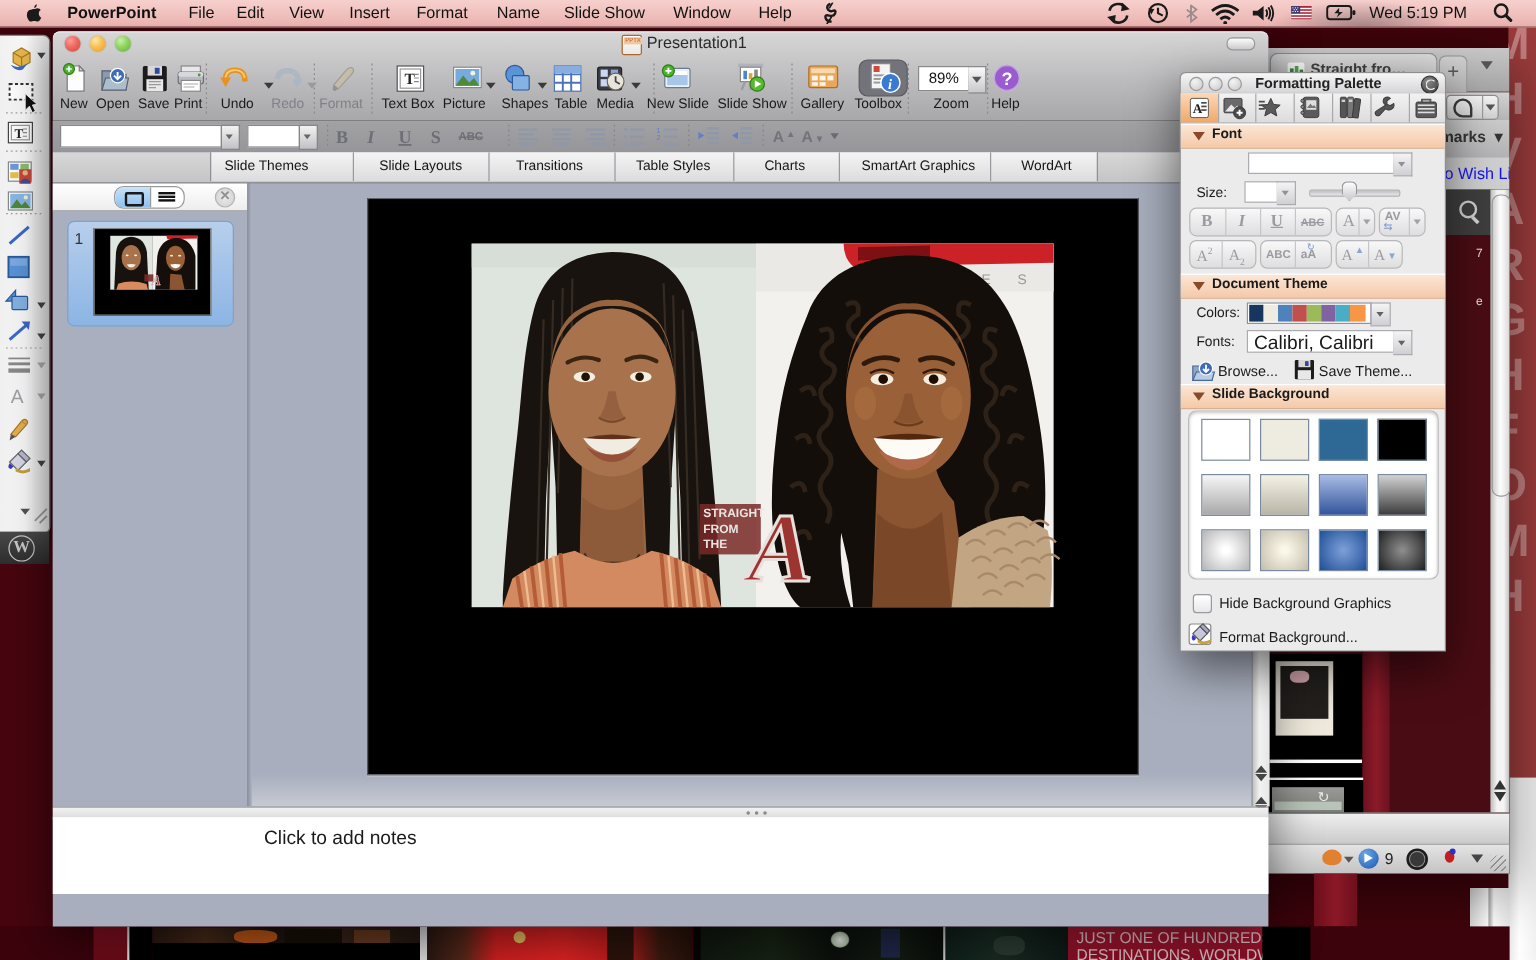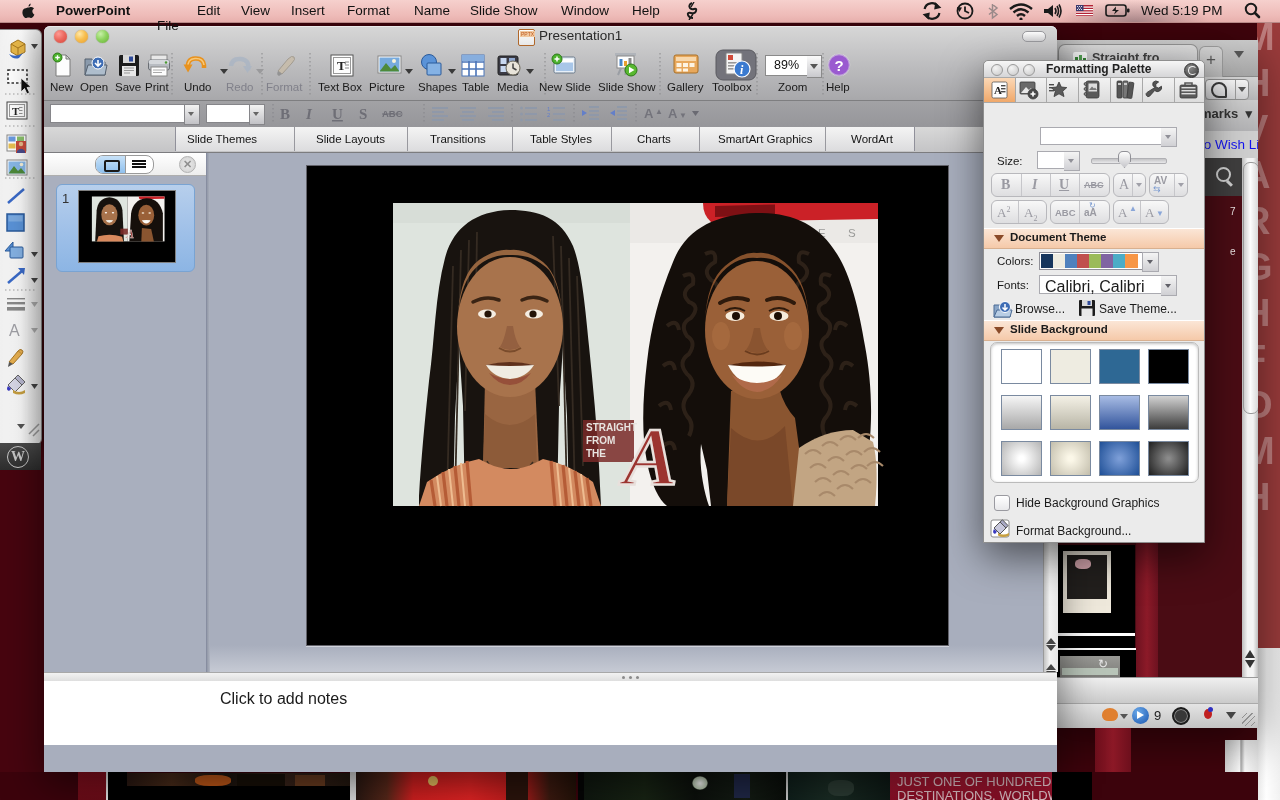--- a/index.html
+++ b/index.html
@@ -756,20 +756,24 @@
               <rect x="0" y="3" width="17" height="13" rx="1.5" fill="#5a5a5a"></rect>
               <path d="M5,3 L5,1 L12,1 L12,3" fill="none" stroke="#5a5a5a" stroke-width="1.6"></path>
               <rect x="1.5" y="5" width="14" height="1.4" fill="#ddd" stroke="none"></rect>
               <rect x="1.5" y="8" width="14" height="1.4" fill="#ddd" stroke="none"></rect>
               <rect x="1.5" y="11" width="14" height="1.4" fill="#ddd" stroke="none"></rect>
             </g>
       </g>
     </svg>
   </div>
 
+  <div class="abs" style="left:0;top:42px;width:220px;height:19px;background:linear-gradient(#fbe6d6,#f5c9a9);border-top:1px solid #fff;border-bottom:1px solid #d8b090;">
+    <span style="position:absolute;left:10px;top:6px;width:0;height:0;border:5px solid transparent;border-top:7px solid #8a4a28;"></span>
+    <span style="position:absolute;left:26px;top:2px;font-weight:bold;">Font</span>
+  </div>
 
   <span class="abs" style="left:13px;top:70px;padding-left:44px;">Name:</span>
   <div class="abs" style="left:56px;top:66px;width:120px;height:16px;background:#fff;border:1px solid #aaaab0;"></div>
   <div class="abs" style="left:177px;top:66px;width:15px;height:18px;background:linear-gradient(#f4f4f4,#d0d0d4);border:1px solid #aaaab0;border-left:none;">
         <span style="position:absolute;left:3.5px;top:7px;width:0;height:0;border:3.5px solid transparent;border-top:4.5px solid #909098;"></span>
       </div>
 
   <span class="abs" style="left:13px;top:94px;">Size:</span>
   <div class="abs" style="left:53px;top:90px;width:26px;height:16px;background:#fff;border:1px solid #aaaab0;"></div>
   <div class="abs" style="left:80px;top:90px;width:15px;height:18px;background:linear-gradient(#f4f4f4,#d0d0d4);border:1px solid #aaaab0;border-left:none;">
@@ -895,21 +899,21 @@
   </svg>
   <span class="abs" style="left:32px;top:463px;font-size:12px;">Format Background...</span>
 </div>
 
 <div class="abs" id="menubar" style="left:0;top:0;width:1280px;height:22px;background:linear-gradient(#f6d0cd,#eebbb8 70%,#e7b0ad);border-bottom:1px solid #b98a88;font-size:13.5px;color:#111;">
   <span class="abs" style="left:1060px;top:0;width:150px;height:22px;background:radial-gradient(ellipse at 50% 100%,rgba(60,60,70,.38),rgba(60,60,70,0) 70%);"></span>
   <svg class="abs" style="left:21px;top:3px;" width="14" height="16" viewBox="0 0 14 16" xmlns="http://www.w3.org/2000/svg">
         <path d="M7.2,4.6 C8.4,4.6 9.0,3.9 10.2,3.9 C11.6,3.9 12.5,4.7 13.0,5.4 C11.6,6.3 11.2,7.5 11.4,8.8 C11.6,10.3 12.6,11.2 13.4,11.6 C12.8,13.2 11.6,15 10.4,15 C9.4,15 9.0,14.4 7.6,14.4 C6.2,14.4 5.8,15 4.8,15 C3.4,15 1.4,12.2 1.4,9.4 C1.4,6.6 3.2,5.2 4.8,5.2 C5.8,5.2 6.4,4.6 7.2,4.6 Z M9.6,0.6 C9.8,1.8 9.2,3.4 7.6,3.8 C7.4,2.2 8.4,1.0 9.6,0.6 Z" fill="#1a1a1a"></path>
       </svg>
   <span class="abs" style="left:56px;top:3px;font-weight:bold;">PowerPoint</span>
-  <span class="abs" style="left:157px;top:18px;">File</span>
+  <span class="abs" style="left:157px;top:3px;">File</span>
   <span class="abs" style="left:197px;top:3px;">Edit</span>
   <span class="abs" style="left:241px;top:3px;">View</span>
   <span class="abs" style="left:291px;top:3px;">Insert</span>
   <span class="abs" style="left:347px;top:3px;">Format</span>
   <span class="abs" style="left:414px;top:3px;">Name</span>
   <span class="abs" style="left:470px;top:3px;">Slide Show</span>
   <span class="abs" style="left:561px;top:3px;">Window</span>
   <span class="abs" style="left:632px;top:3px;">Help</span>
   <svg class="abs" style="left:684px;top:2px;" width="16" height="18" viewBox="0 0 16 18" xmlns="http://www.w3.org/2000/svg">
         <path d="M8,1 Q4,3 6,6 Q8,8 10,7 Q13,6 12,9 Q11,12 7,11 Q3,10 4,13 Q5,16 9,16" stroke="#1a1a1a" stroke-width="2" fill="none"></path>

